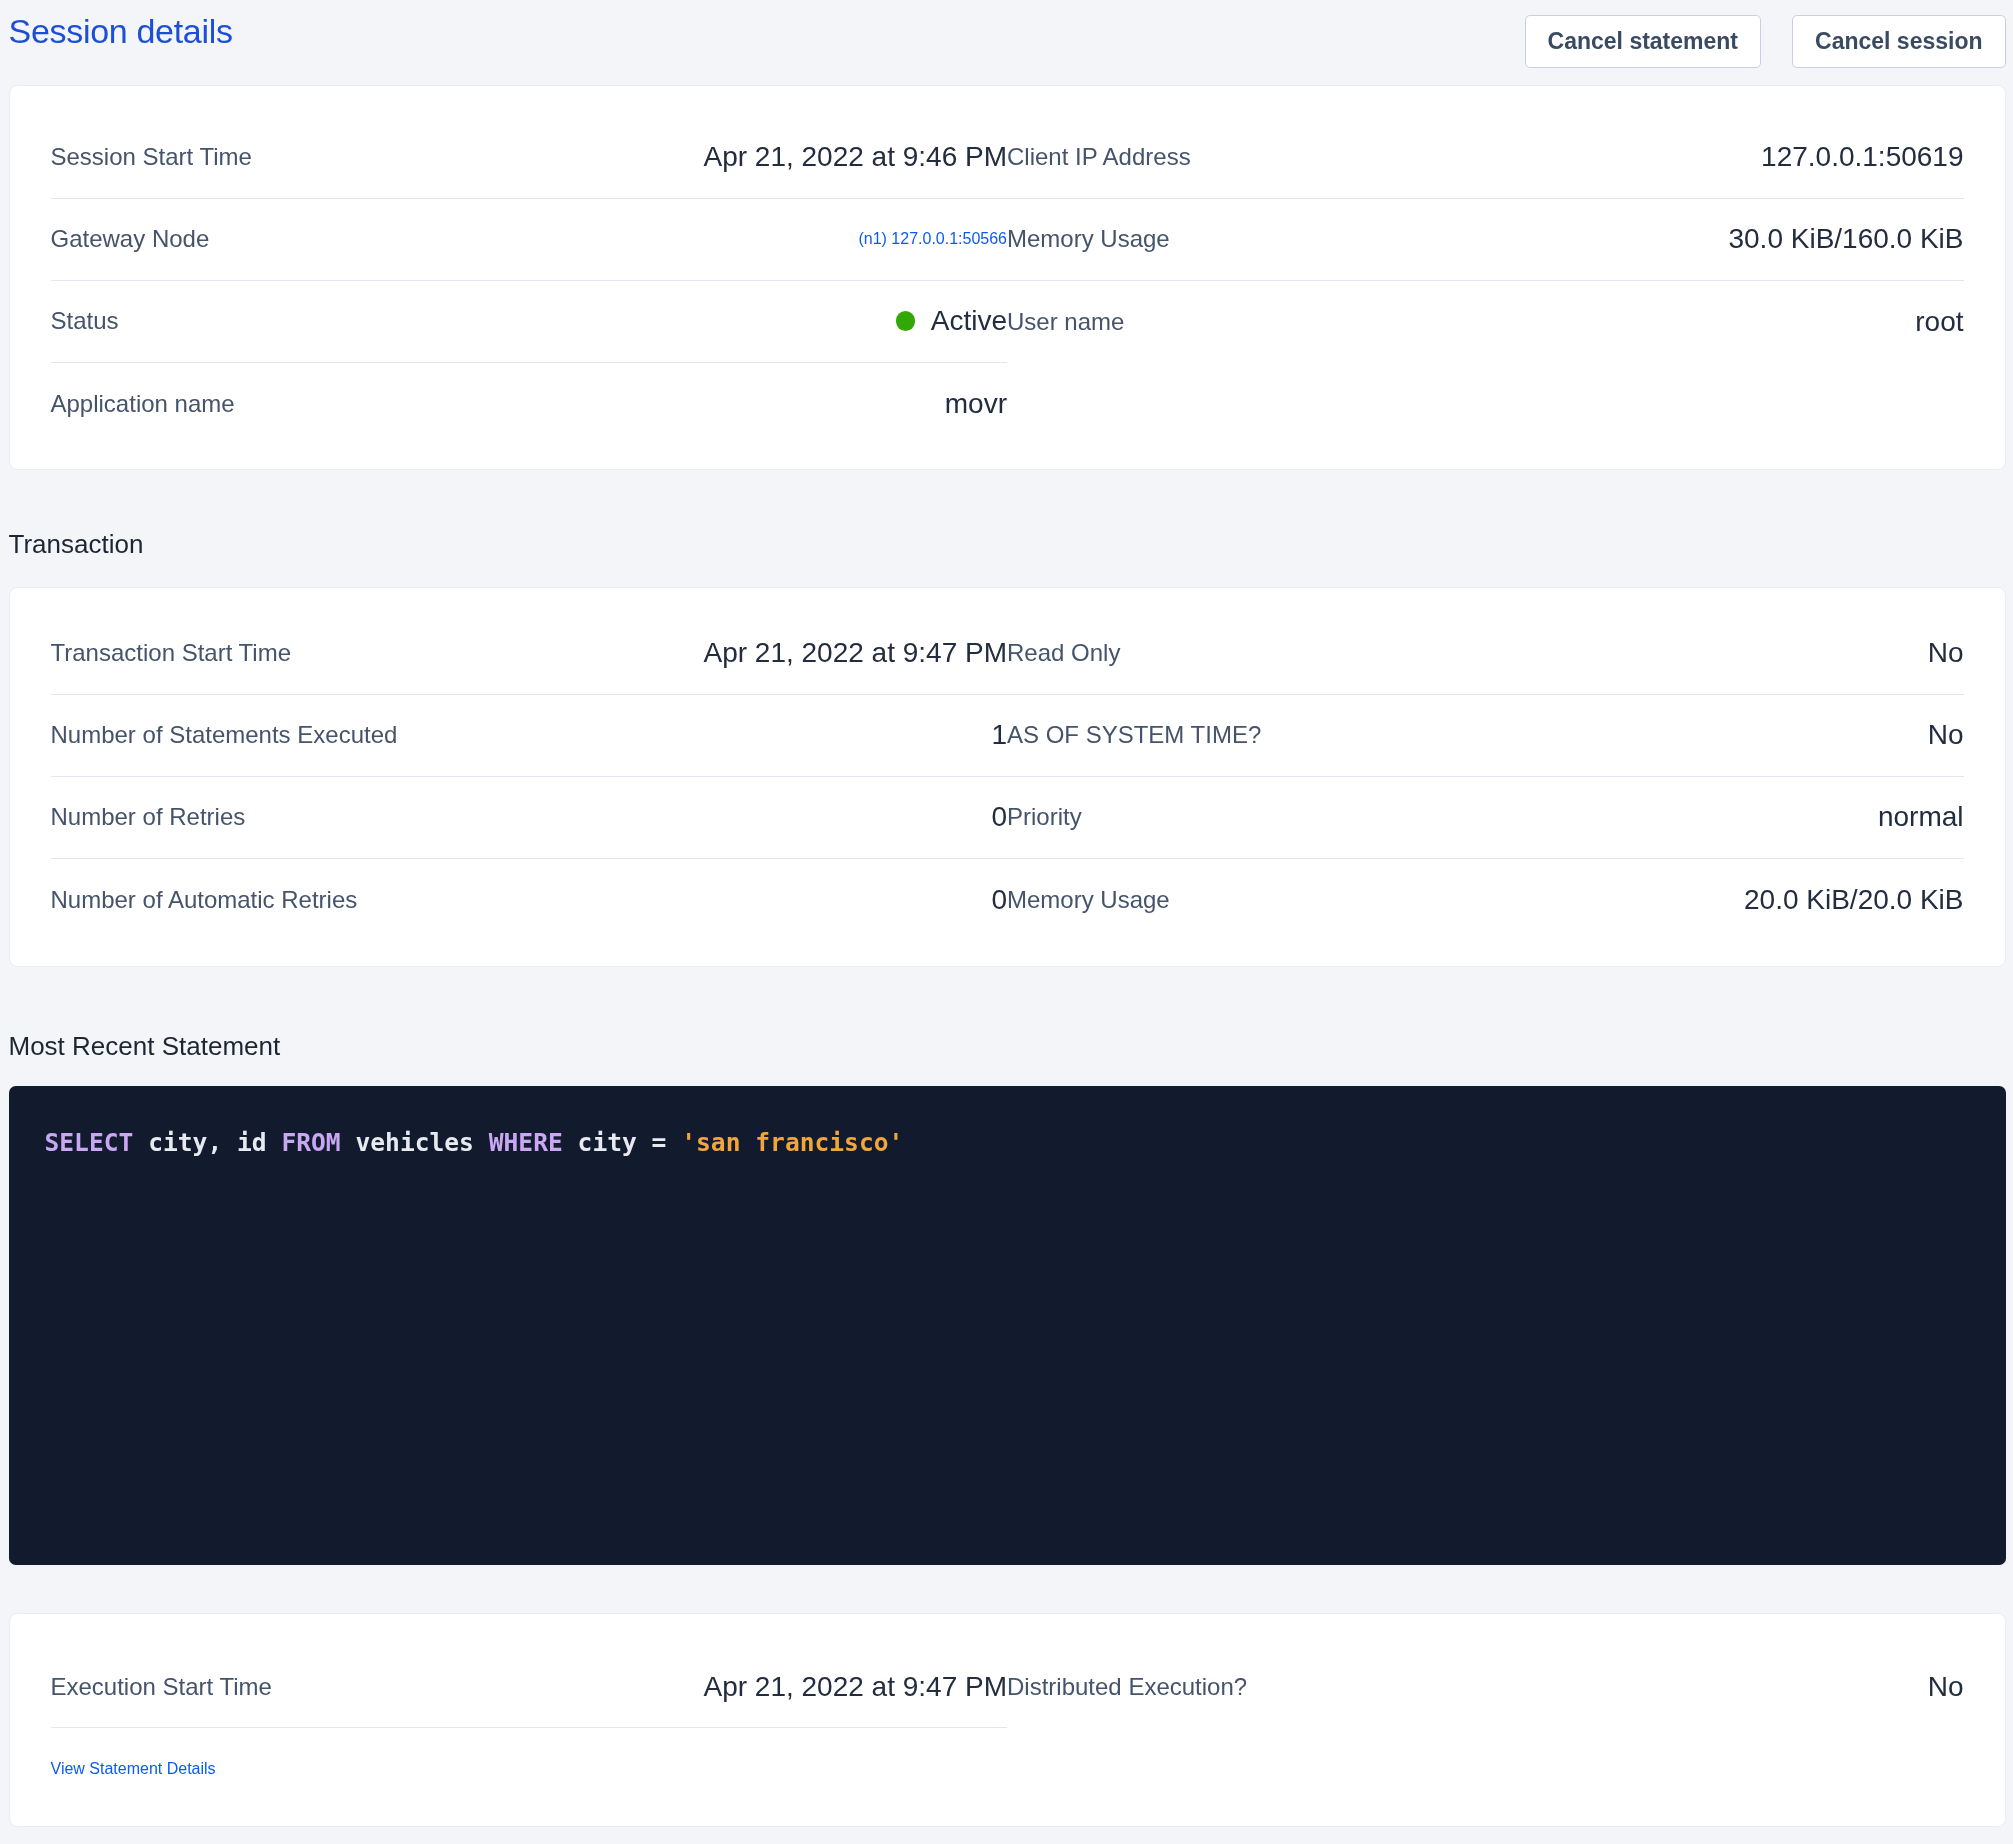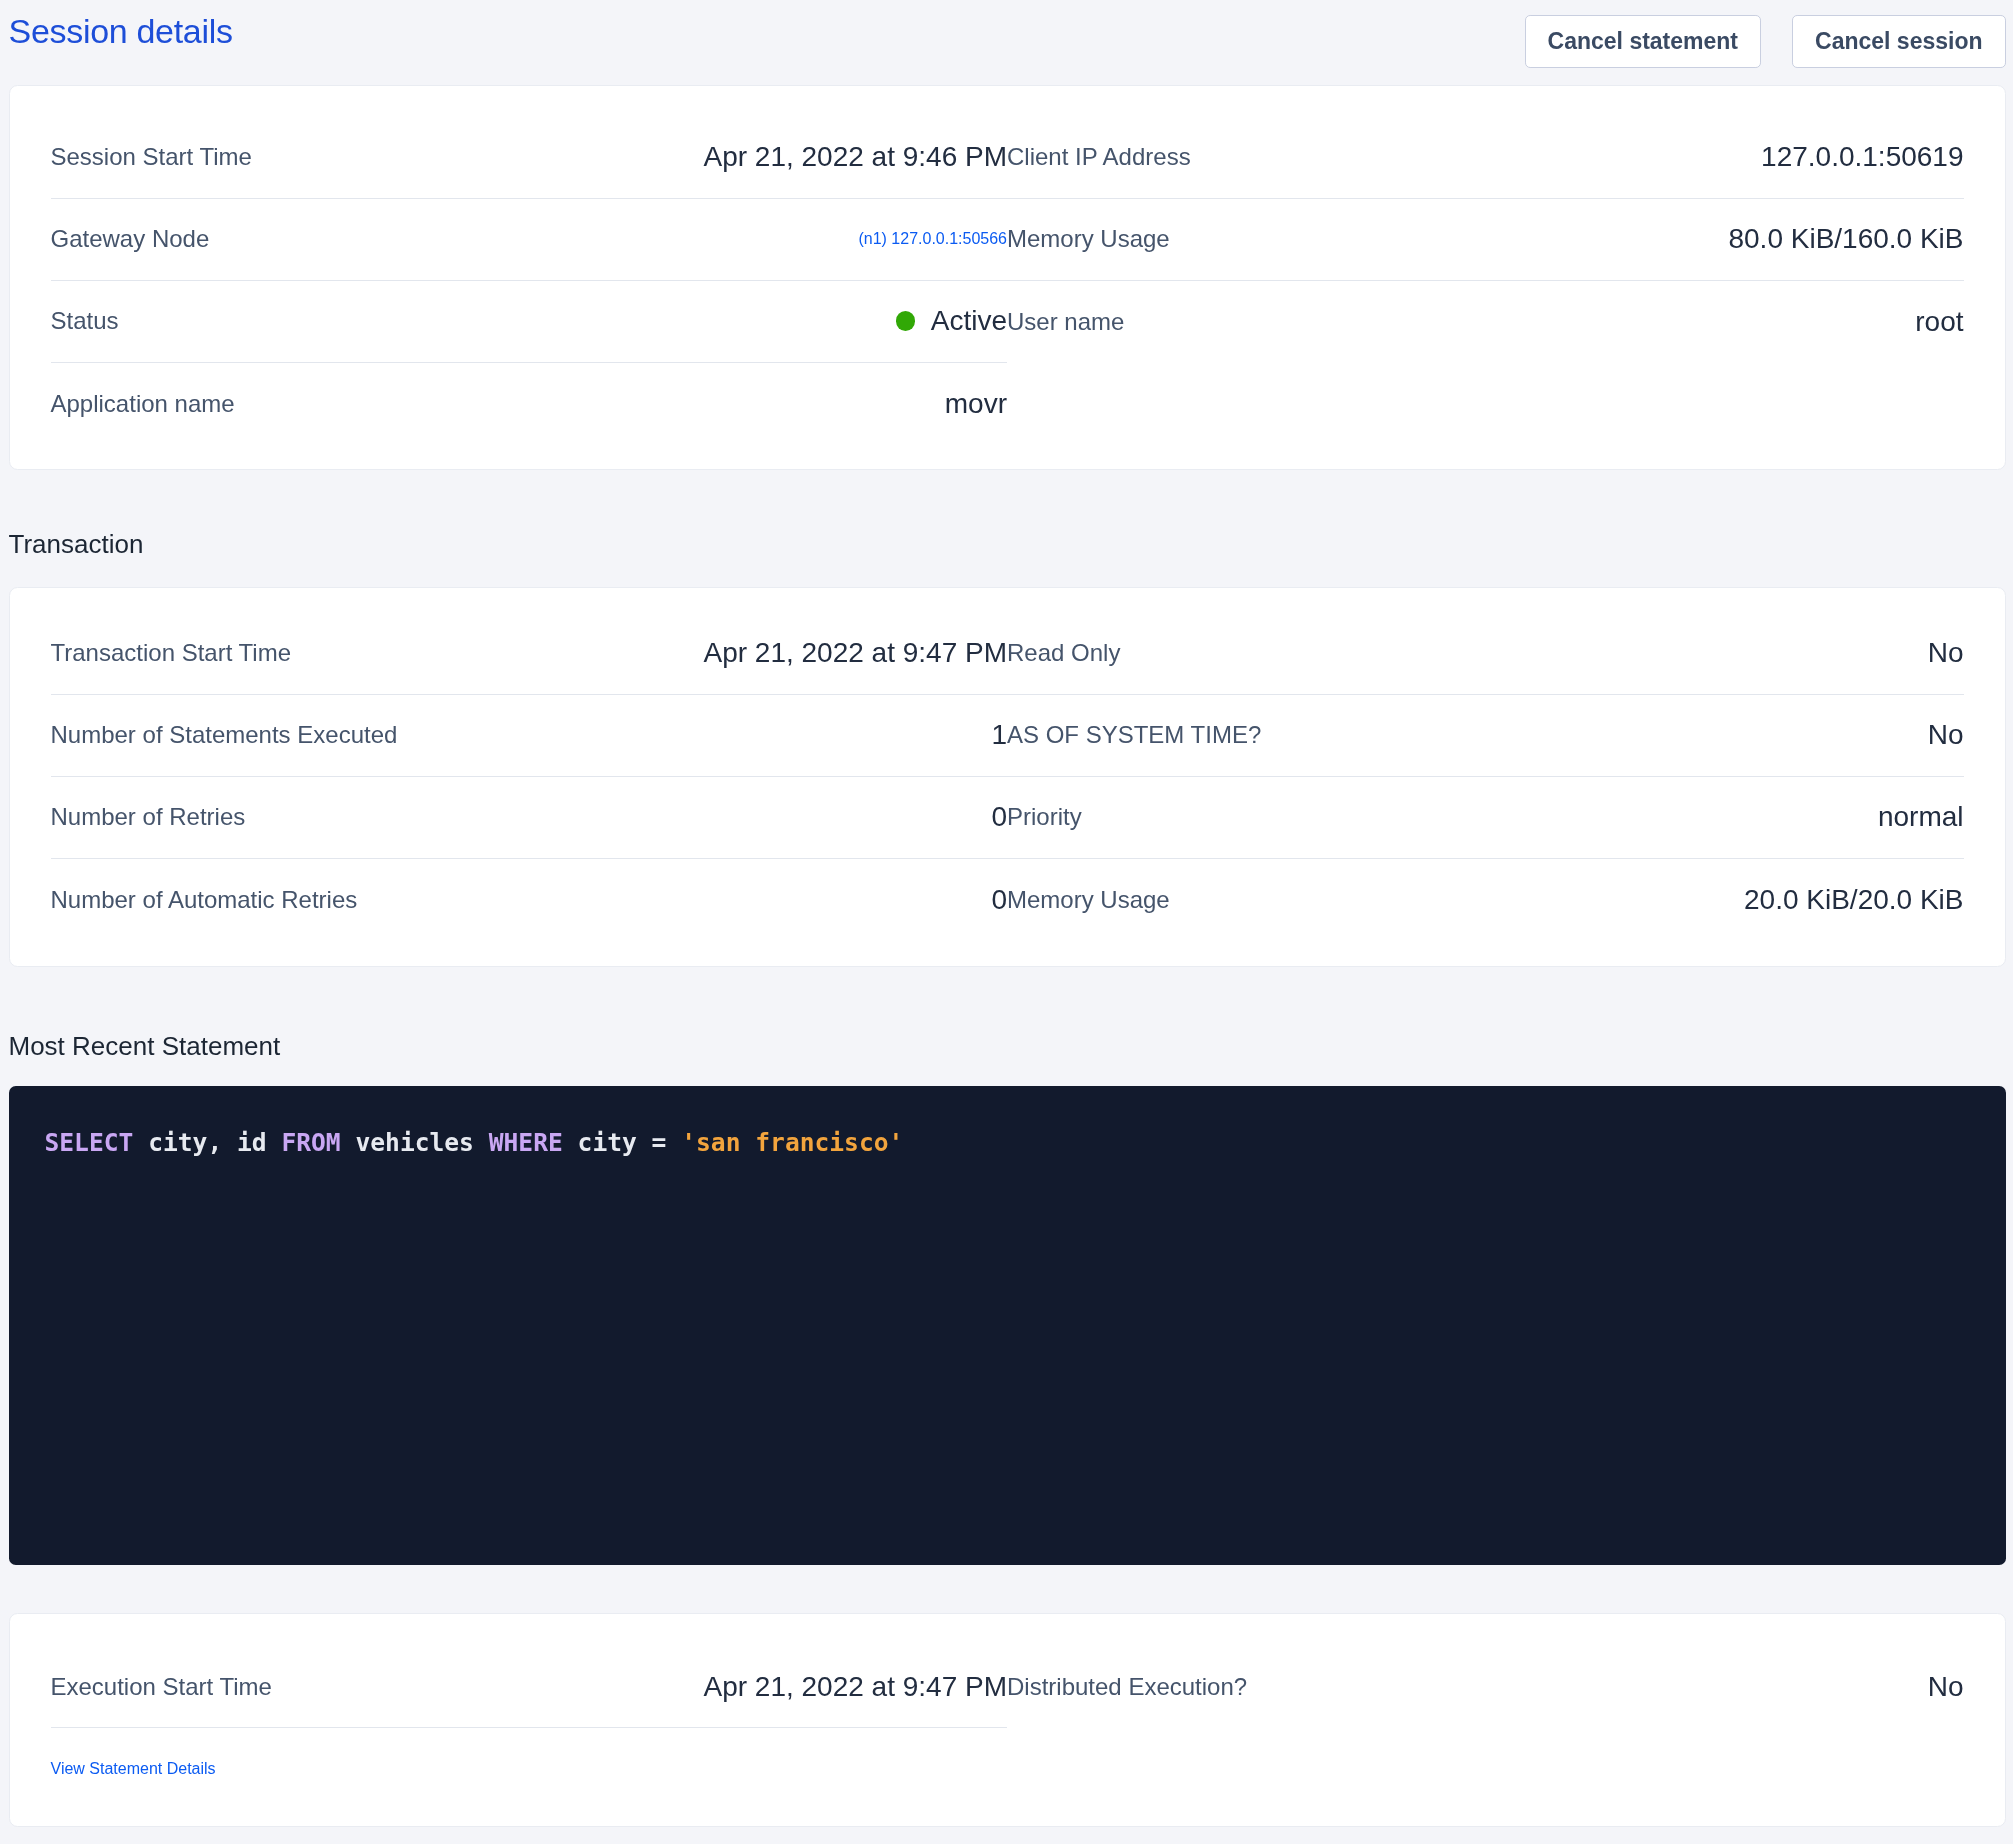--- a/index.html
+++ b/index.html
@@ -137,21 +137,21 @@
           <span class="val">movr</span>
         </div>
       </div>
       <div class="col">
         <div class="row">
           <span class="lbl">Client IP Address</span>
           <span class="val">127.0.0.1:50619</span>
         </div>
         <div class="row">
           <span class="lbl">Memory Usage</span>
-          <span class="val">80.0 KiB/160.0 KiB</span>
+          <span class="val">30.0 KiB/160.0 KiB</span>
         </div>
         <div class="row">
           <span class="lbl">User name</span>
           <span class="val">root</span>
         </div>
       </div>
     </div>
   </section>
 
   <h2 class="section-heading heading-transaction">Transaction</h2>

